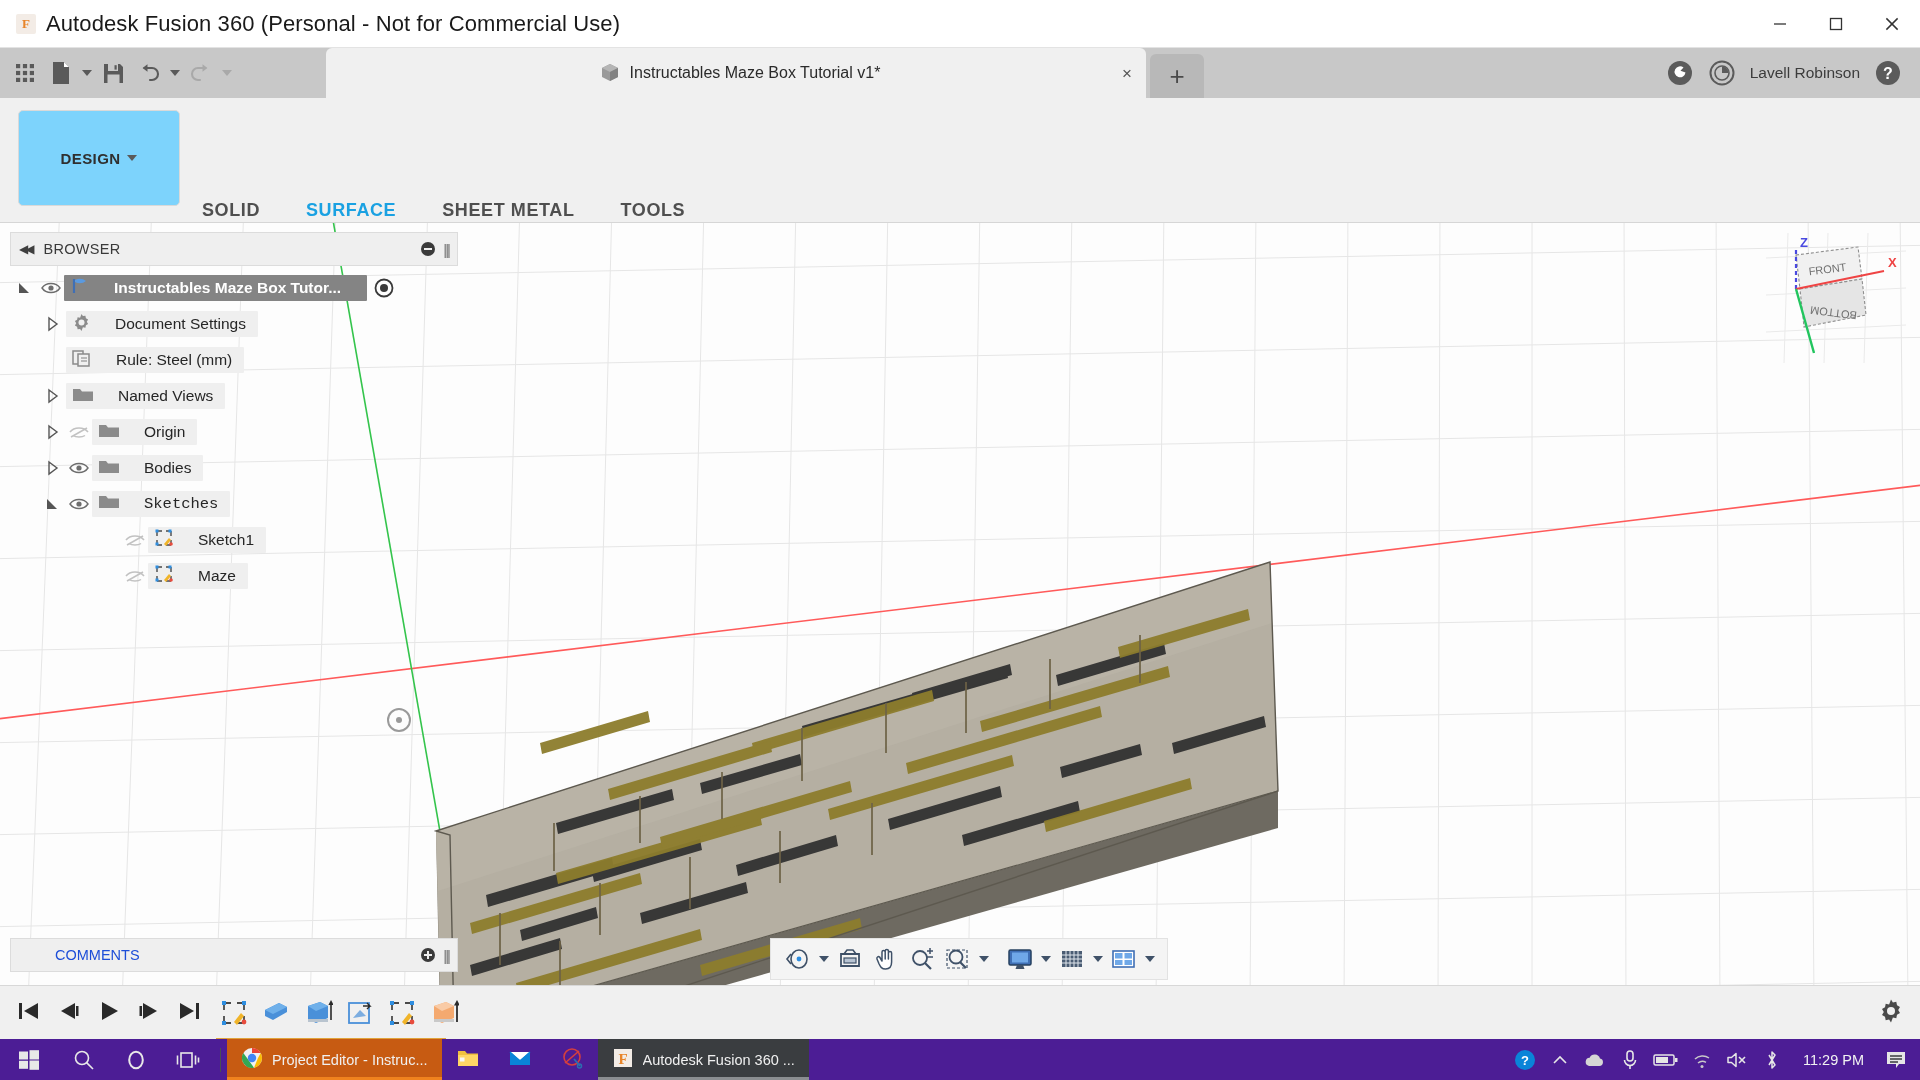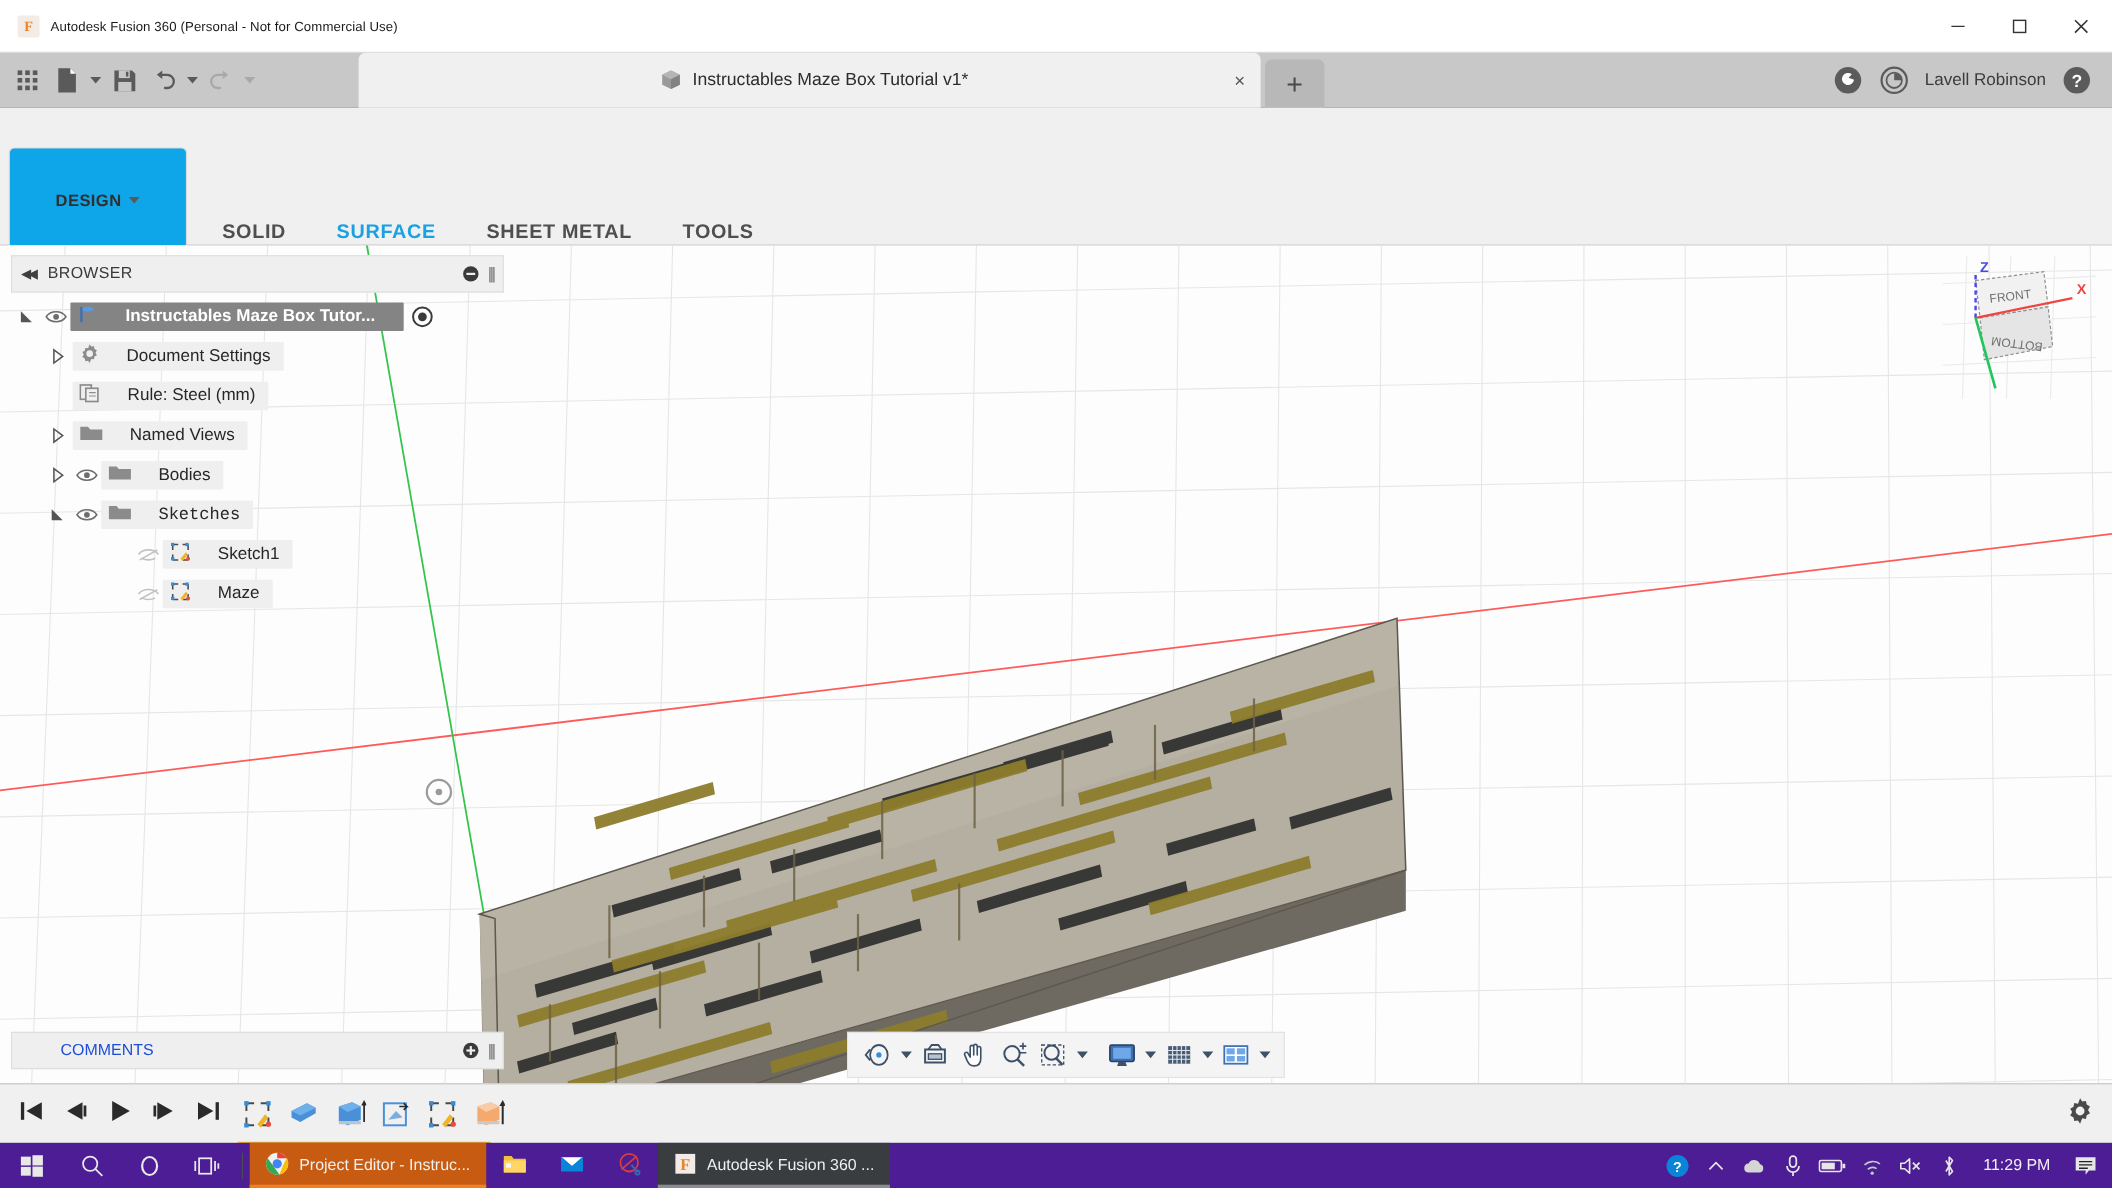--- a/index.html
+++ b/index.html
@@ -16,21 +16,21 @@
     position: absolute; left: 0; top: 0; width: 1920px; height: 48px;
     background: #ffffff; display: flex; align-items: center;
     border-bottom: 1px solid #e3e3e3;
   }
   .tb-logo {
     width: 20px; height: 20px; margin-left: 16px; margin-right: 10px;
     background: #f3ece6; border-radius: 2px;
     display: flex; align-items: center; justify-content: center;
     font-size: 13px; font-weight: bold; color: #e8852a; font-family: "Liberation Serif", serif;
   }
-  .tb-title { font-size: 12px; color: #1a1a1a; letter-spacing: .1px; }
+  .tb-title { font-size: 22px; color: #1a1a1a; letter-spacing: .1px; }
   .tb-winbtns { margin-left: auto; display: flex; height: 48px; }
   .tb-winbtn {
     width: 56px; height: 48px; display: flex; align-items: center; justify-content: center;
     color: #333;
   }
   .tb-winbtn svg { display: block; }
 
   
   .qat {
     position: absolute; left: 0; top: 48px; width: 1920px; height: 50px;
@@ -64,23 +64,23 @@
   .qat-right { margin-left: auto; display: flex; align-items: center; gap: 14px; padding-right: 18px; }
   .circ-icon { width: 28px; height: 28px; color: #5b5b5b; }
   .user-name { font-size: 15.5px; color: #3c3c3c; white-space: nowrap; }
 
   
   .ribbon {
     position: absolute; left: 0; top: 98px; width: 1920px; height: 125px;
     background: #f0f0f0; border-bottom: 1px solid #d6d6d6;
   }
   .design-box {
-    position: absolute; left: 8px; top: 12px; width: 162px; height: 96px;
-    border: 1px solid #d9d9d9; border-radius: 5px; background: #0ea5e9;
-    display: flex; align-items: center; justify-content: center; gap: 7px; margin-top: 24px;
+    position: absolute; left: 18px; top: 12px; width: 162px; height: 96px;
+    border: 1px solid #d9d9d9; border-radius: 5px; background: #7dd3fc;
+    display: flex; align-items: center; justify-content: center; gap: 7px;
   }
   .design-box span { font-size: 15px; font-weight: bold; color: #2f2f2f; letter-spacing: .4px; }
 
   .ws-tabs {
     position: absolute; left: 196px; top: 102px; display: flex; align-items: flex-start; gap: 34px;
   }
   .ws-tab { font-size: 18px; font-weight: bold; letter-spacing: .6px; color: #4f4f4f; padding: 0 6px 6px 6px; }
   .ws-tab.active { color: #1aa1e2; border-bottom: 4px solid #1aa1e2; }
 
   .ribbon-groups {
@@ -781,20 +781,42 @@
         <span class="tlabel-wrap">
           <span>
             <svg width="22" height="17" viewBox="0 0 22 17">
                 <path d="M1 3 h7 l2 2.4 h11 V15 H1 Z" fill="#8b8b8b"></path>
               </svg>
           </span>
           <span class="tlabel">Named Views</span>
         </span>
       </div>
 
+      <div class="tree-row" style="padding-left:28px;">
+        <span class="tw">
+          <svg width="14" height="16" viewBox="0 0 14 16">
+              <path d="M4 2 L12 8 L4 14 Z" fill="none" stroke="#555" stroke-width="1.4"></path>
+            </svg>
+        </span>
+        <span class="eye">
+          <svg width="20" height="14" viewBox="0 0 20 14">
+              <path d="M1 7 C5 1.5, 15 1.5, 19 7" fill="none" stroke="#c2c2c2" stroke-width="1.5"></path>
+              <path d="M4 10.5 C7 12.5, 13 12.5, 16 10.5" fill="none" stroke="#c2c2c2" stroke-width="1.5"></path>
+              <line x1="2" y1="12" x2="18" y2="3" stroke="#c2c2c2" stroke-width="1.5"></line>
+            </svg>
+        </span>
+        <span class="tlabel-wrap">
+          <span>
+            <svg width="22" height="17" viewBox="0 0 22 17">
+                <path d="M1 3 h7 l2 2.4 h11 V15 H1 Z" fill="#8b8b8b"></path>
+              </svg>
+          </span>
+          <span class="tlabel">Origin</span>
+        </span>
+      </div>
 
       <div class="tree-row" style="padding-left:28px;">
         <span class="tw">
           <svg width="14" height="16" viewBox="0 0 14 16">
               <path d="M4 2 L12 8 L4 14 Z" fill="none" stroke="#555" stroke-width="1.4"></path>
             </svg>
         </span>
         <span class="eye">
           <svg width="20" height="14" viewBox="0 0 20 14">
               <path d="M1 7 C5 1, 15 1, 19 7 C15 13, 5 13, 1 7 Z" fill="none" stroke="#6d6d6d" stroke-width="1.4"></path>

